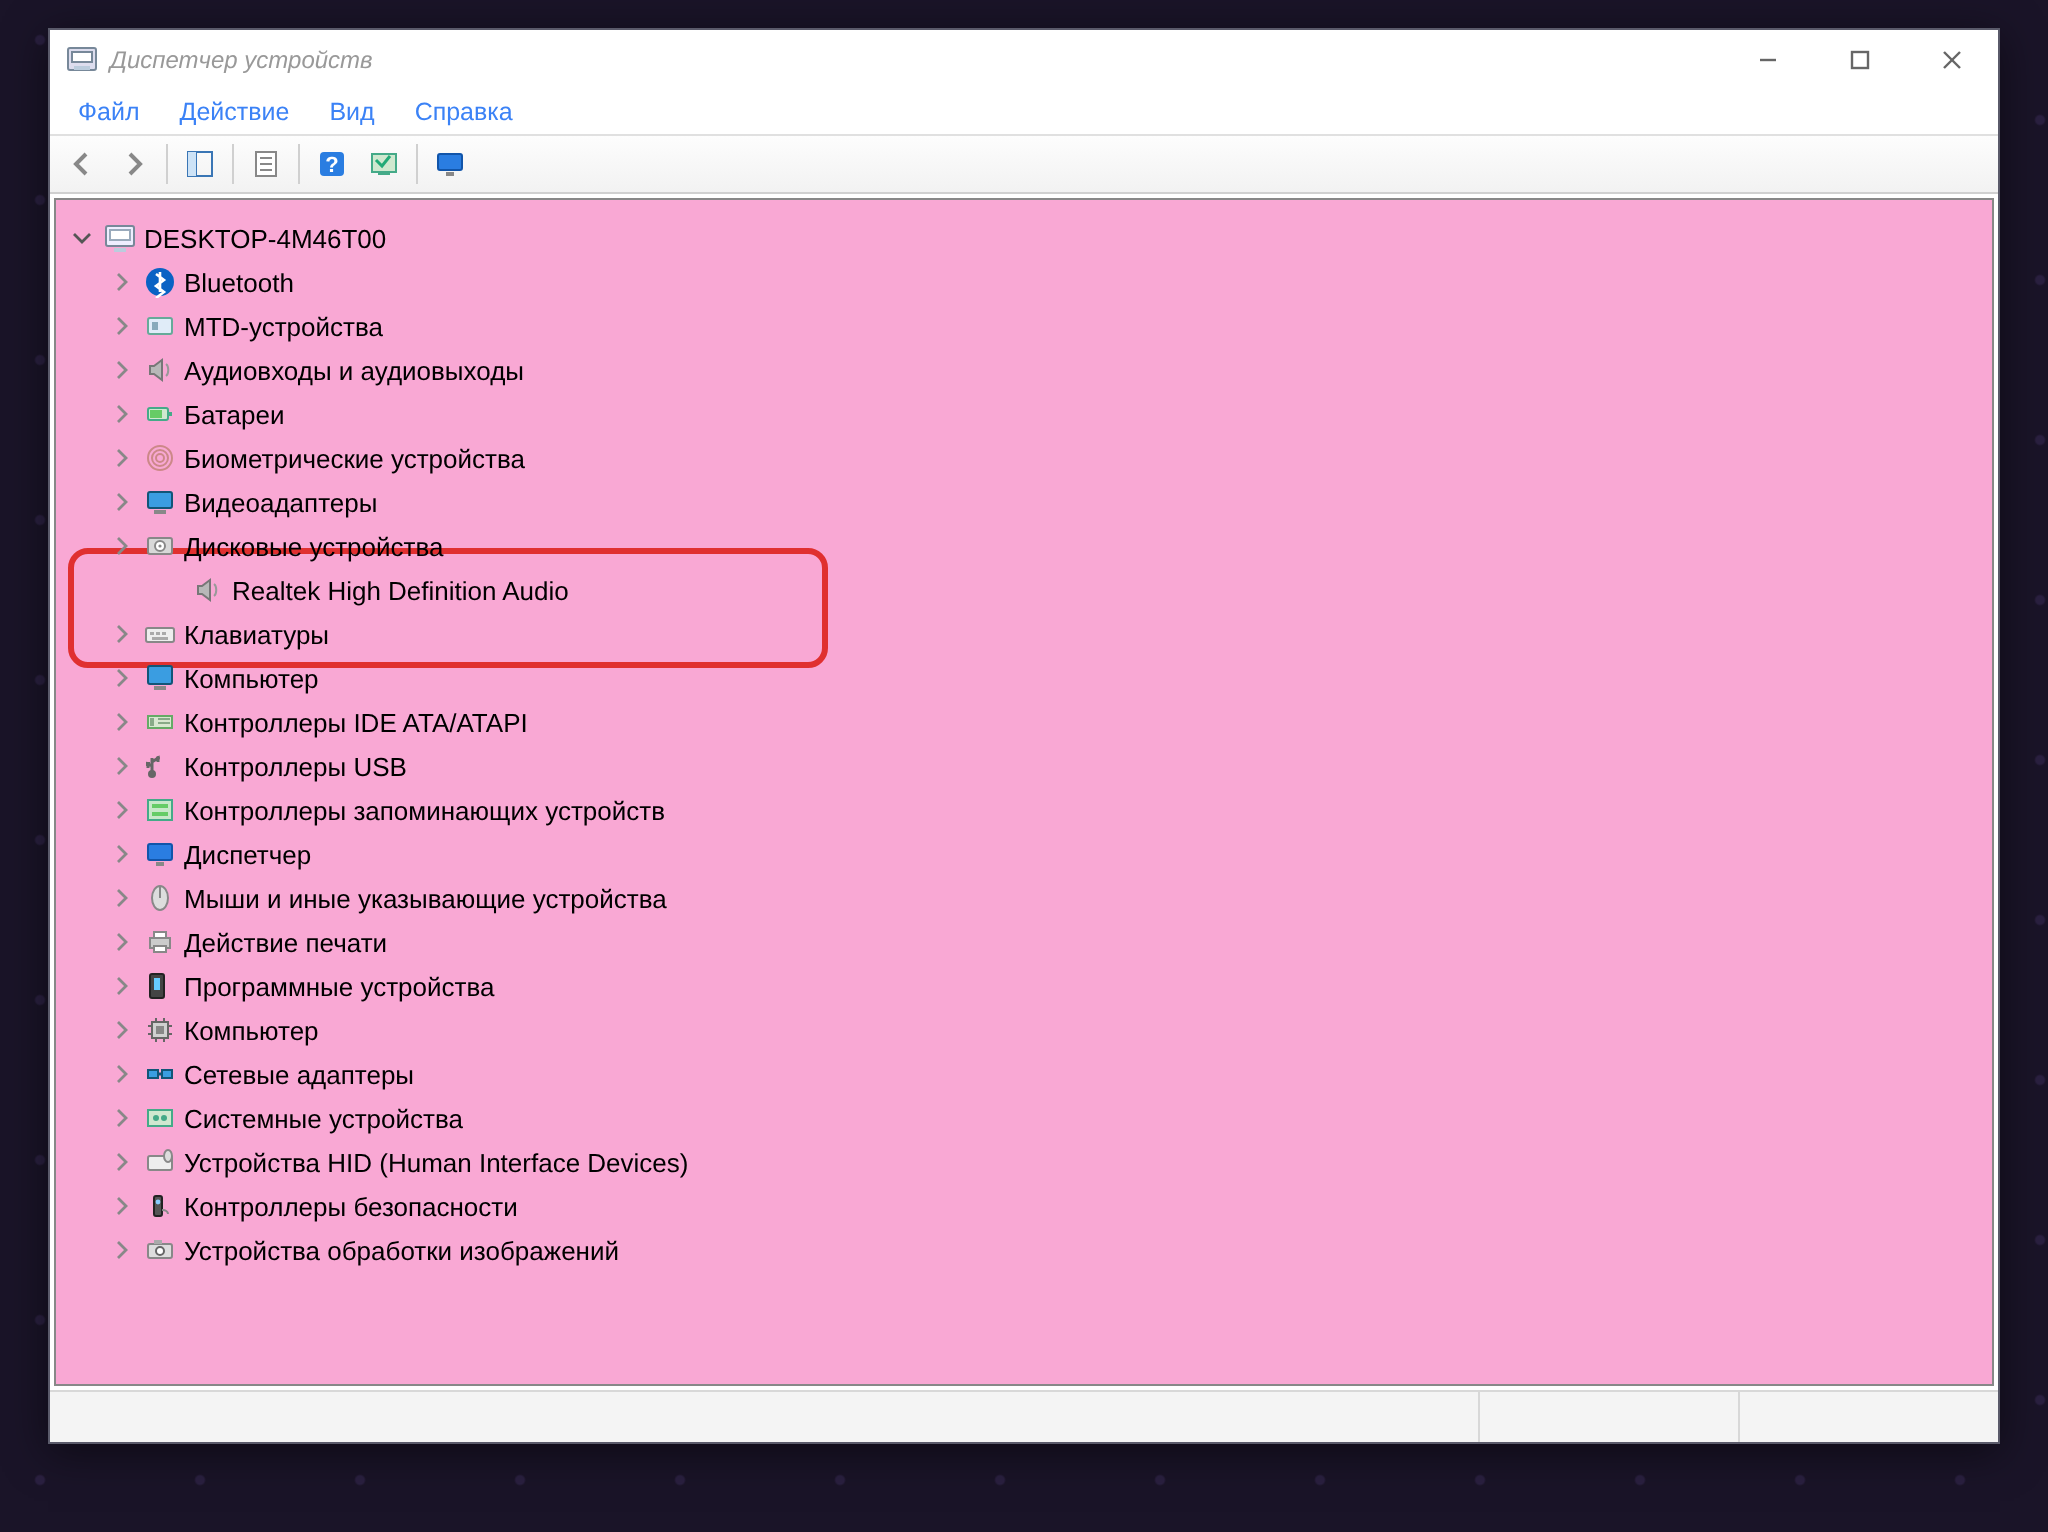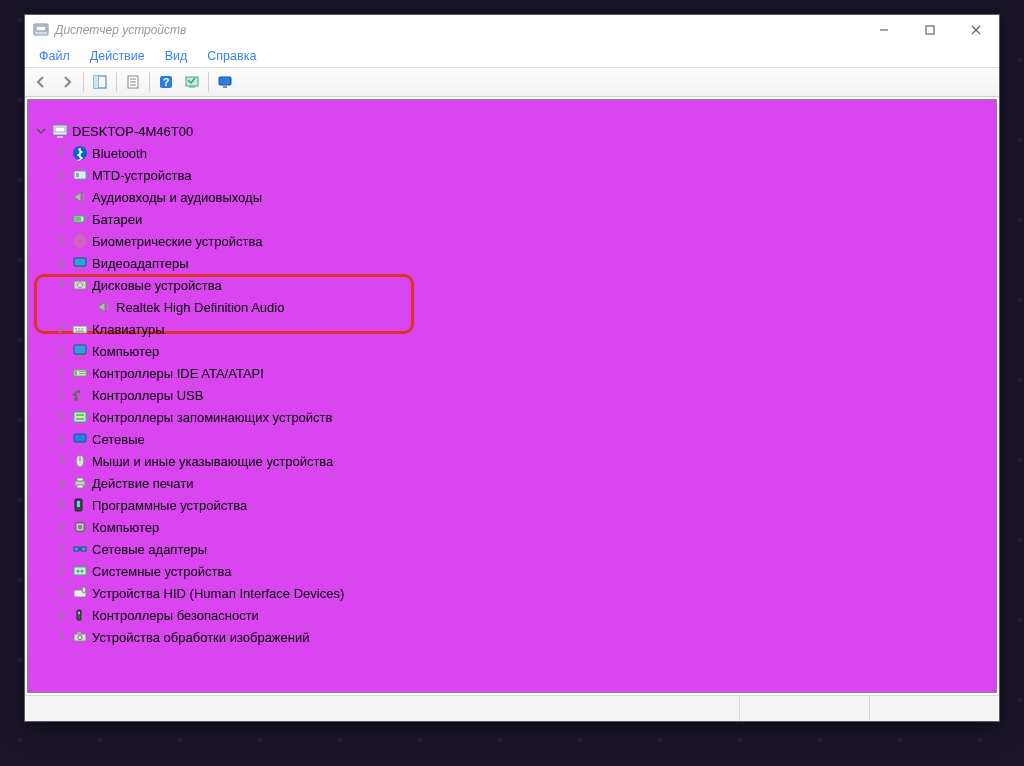--- a/index.html
+++ b/index.html
@@ -70,23 +70,23 @@
     display:flex; align-items:center; justify-content:center;
     border: 1px solid transparent;
     border-radius: 2px;
   }
   .tsep { width:1px; height:20px; background:#d0d0d0; margin:0 2px; }
   .tree {
     flex: 1;
     border: 1px solid #888;
     margin: 2px;
     overflow: auto;
-    background: #d946ef;
+    background: #f9a8d4;
     position: relative;
-    padding-top: 20px;
+    padding-top: 8px;
   }
   .node {
     display: flex;
     align-items: center;
     height: 22px;
     position: relative;
     white-space: nowrap;
   }
   .node .indent { display:inline-block; }
   .expander {
@@ -434,21 +434,21 @@
           <svg width="10" height="10">
             <path d="M3 1l4 4-4 4" fill="none" stroke="#888" stroke-width="1.4"></path>
           </svg>
         </span>
         <span class="devicon">
           <svg width="16" height="16" viewBox="0 0 16 16">
             <rect x="2" y="3" width="12" height="8" rx="1" fill="#2a7de1" stroke="#15a"></rect>
             <rect x="6" y="12" width="4" height="2" fill="#888"></rect>
           </svg>
         </span>
-        <span class="nodelabel">Сетевые</span>
+        <span class="nodelabel">Диспетчер</span>
       </div>
       <div class="node">
         <span class="indent" style="width: 26px;"></span>
         <span class="expander">
           <svg width="10" height="10">
             <path d="M3 1l4 4-4 4" fill="none" stroke="#888" stroke-width="1.4"></path>
           </svg>
         </span>
         <span class="devicon">
           <svg width="16" height="16" viewBox="0 0 16 16">

